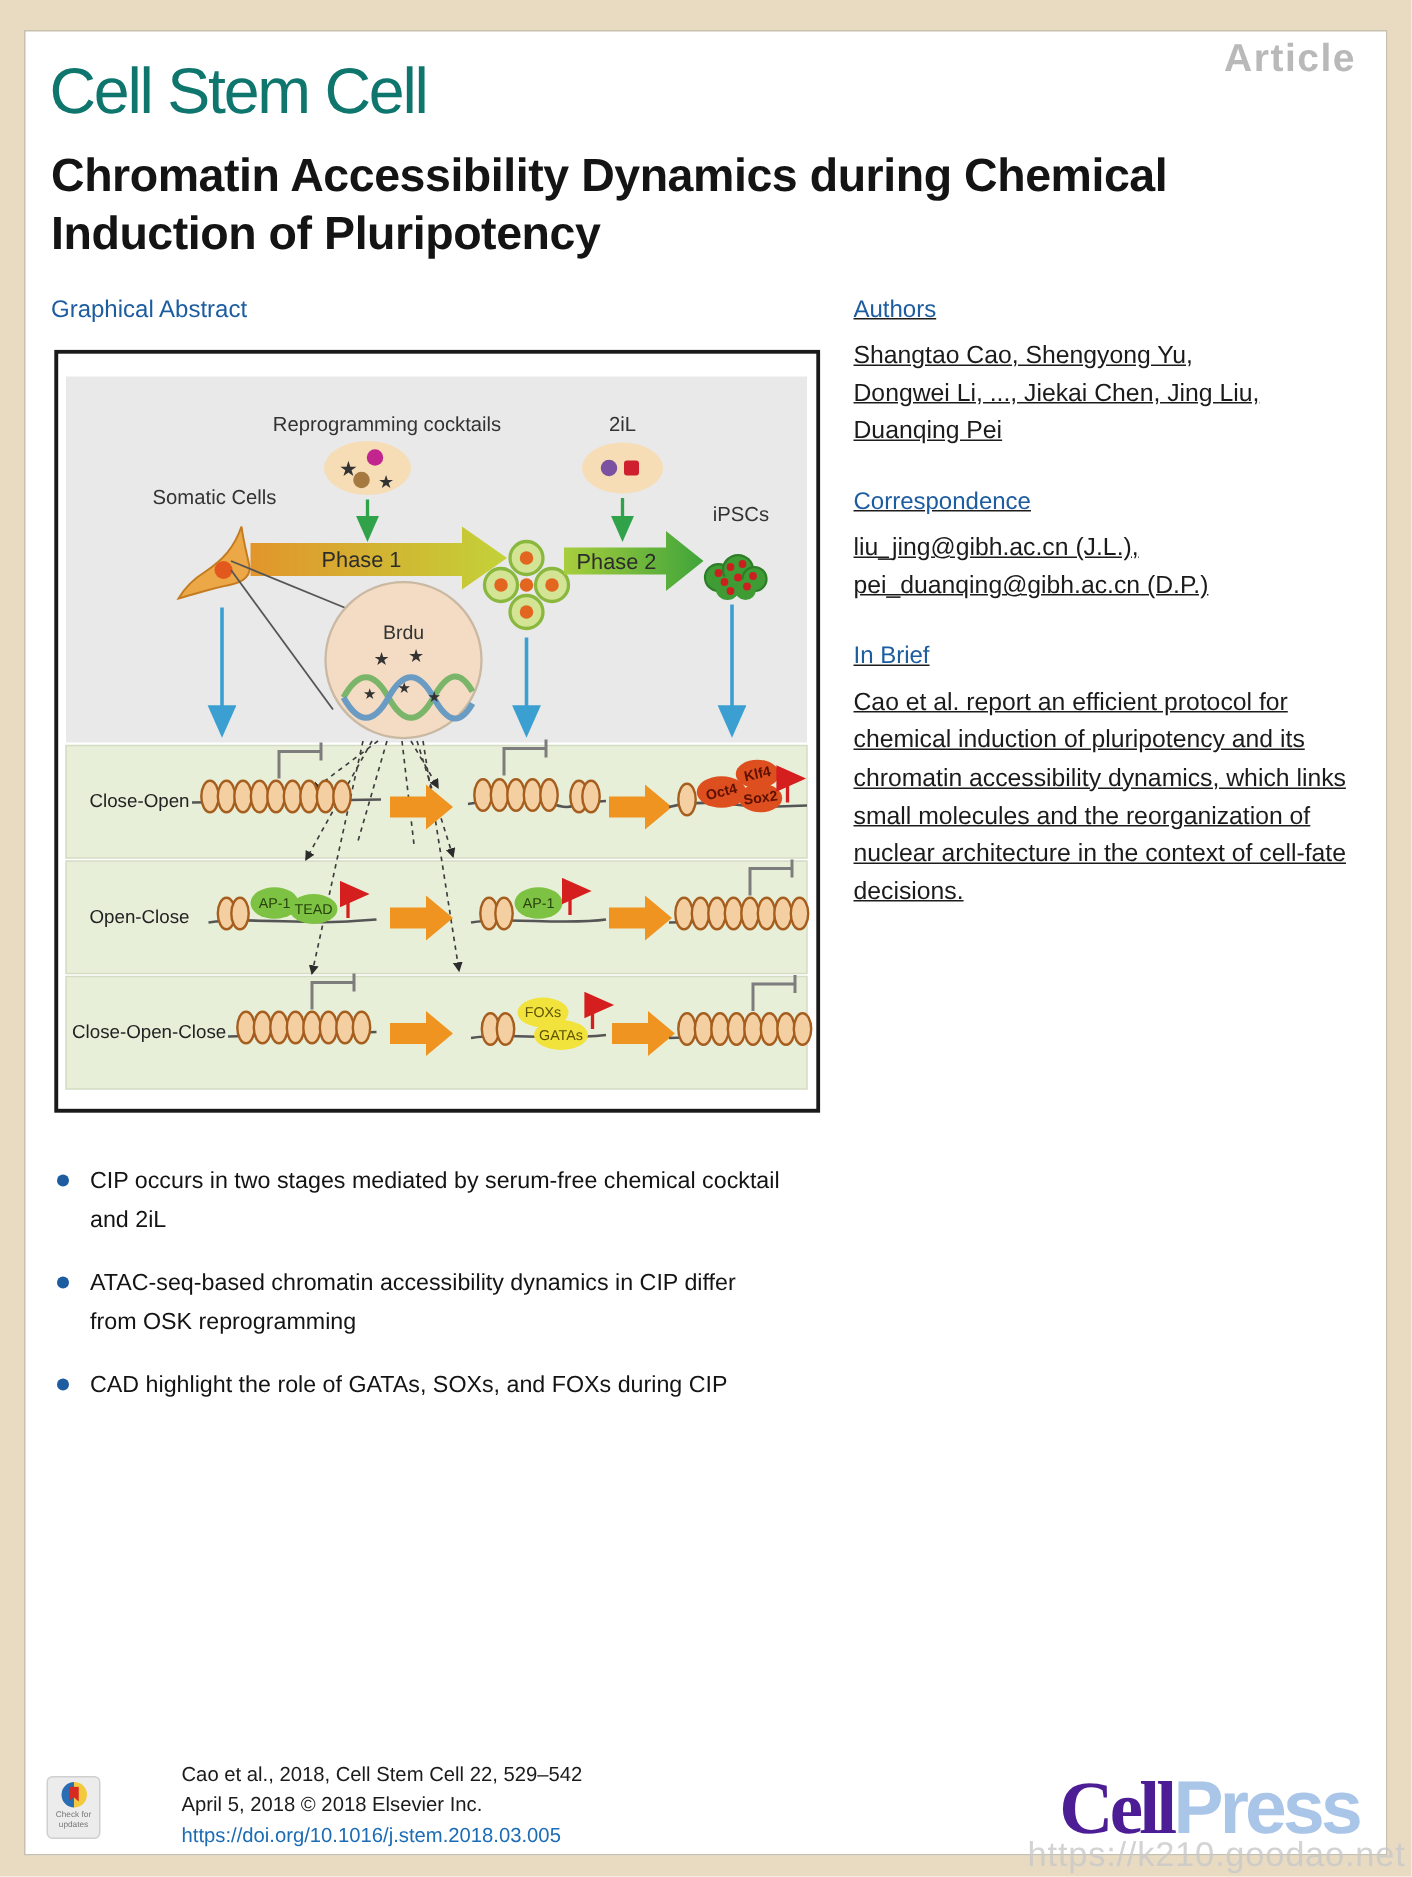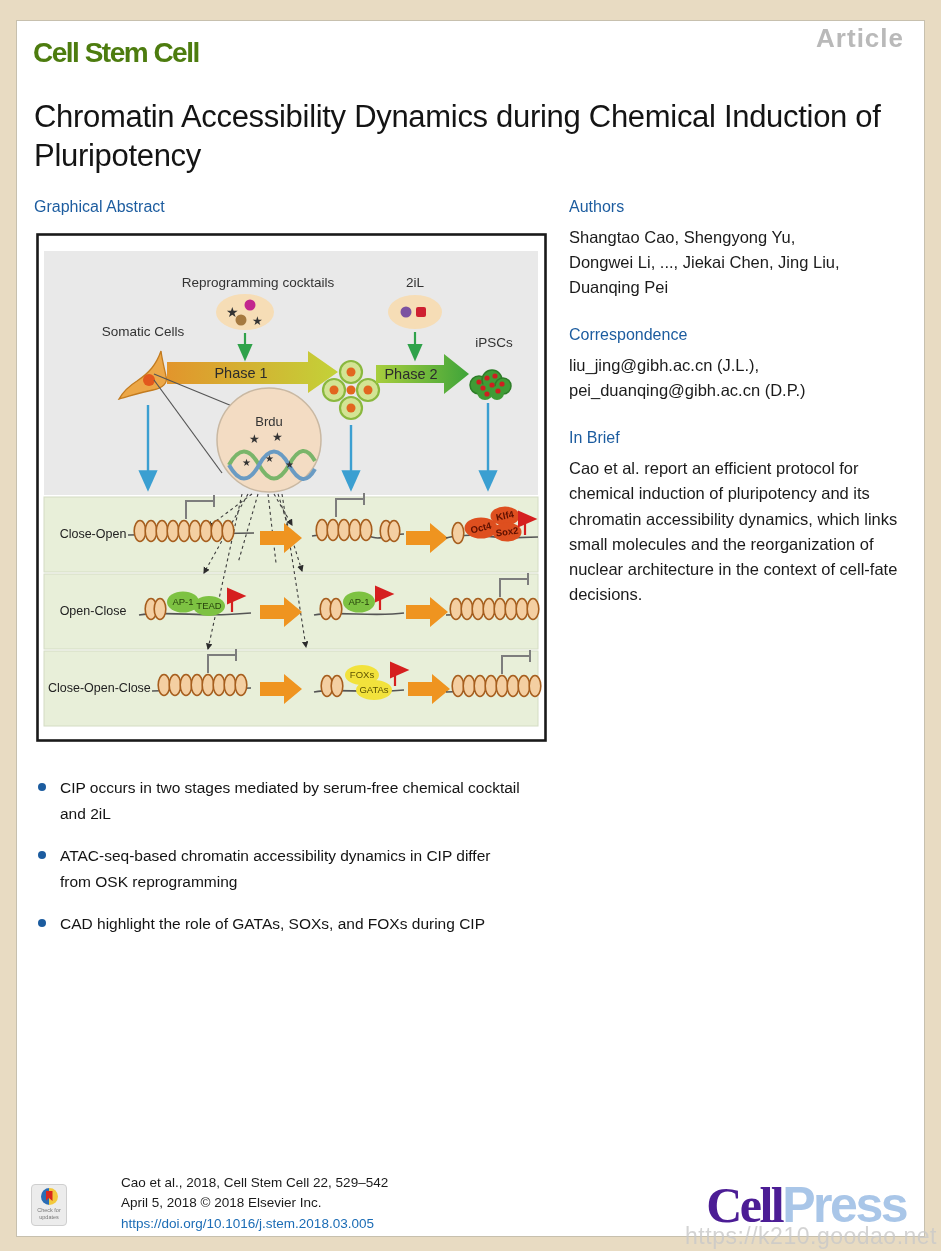--- a/index.html
+++ b/index.html
@@ -16,25 +16,25 @@
     width: 909px; height: 1217px;
     background: #fff;
     border: 1px solid #c7c0ae;
   }
   .article-label {
     position: absolute; top: 2px; right: 20px;
     font-size: 26px; font-weight: bold; color: #b9b9b9; letter-spacing: 1px;
   }
   .journal-logo {
     position: absolute; left: 16px; top: 16px;
-    font-size: 28px; font-weight: bold; color: #4d7c0f; letter-spacing: -1.5px;
+    font-size: 43px; font-weight: normal; color: #0f766e; letter-spacing: -1.5px;
   }
   .paper-title {
     position: absolute; left: 17px; top: 76px; width: 882px;
-    font-size: 31px; font-weight: normal; line-height: 1.26; color: #141414;
+    font-size: 31px; font-weight: bold; line-height: 1.26; color: #141414;
     letter-spacing: -0.3px;
   }
   .sec-heading { font-size: 16px; color: #1c5c9f; }
   .ga-heading { position: absolute; left: 17px; top: 177px; }
   .figure-wrap { position: absolute; left: 19px; top: 212px; width: 511px; height: 498px; }
   .figure-wrap svg { display: block; width: 511px; height: 509px; }
   svg text { font-family: "Liberation Sans", sans-serif; fill: #333; }
   .fig-lbl { font-size: 13.5px; }
   .fig-lbl-sm { font-size: 12.5px; fill: #222; }
   .phase-lbl { font-size: 14.5px; fill: #2c2c2c; }
@@ -48,21 +48,21 @@
   .dashfan { stroke: #3c3c3c; stroke-width: 1.1; fill: none; stroke-dasharray: 3 3; }
 
   .highlights { position: absolute; left: 17px; top: 742px; width: 530px; }
   .hl-list { margin-top: 12px; list-style: none; }
   .hl-item { display: flex; margin-bottom: 17px; }
   .hl-bullet { width: 8px; height: 8px; border-radius: 50%; background: #1c5c9f; margin: 8px 14px 0 4px; flex: 0 0 8px; }
   .hl-text { width: 462px; font-size: 15.5px; line-height: 1.65; color: #141414; }
 
   .right-col { position: absolute; left: 552px; top: 177px; width: 350px; }
   .right-col .sec-heading { margin-bottom: 9px; }
-  .right-block { margin-bottom: 26px; }
+  .right-block { margin-bottom: 26px; text-decoration: underline; }
   .body-text { font-size: 16.5px; line-height: 1.52; color: #1b1b1b; }
 
   .footer-badge {
     position: absolute; left: 14px; top: 1163px; width: 36px; height: 42px;
     background: #ececec; border: 1px solid #cfcfcf; border-radius: 4px;
     display: flex; flex-direction: column; align-items: center; padding-top: 3px;
   }
   .badge-icon { width: 17px; height: 17px; border-radius: 50%;
     background: linear-gradient(90deg, #2a6db5 50%, #f3c93d 50%); position: relative; }
   .badge-icon::after { content: ""; position: absolute; left: 5px; top: 3px; width: 7px; height: 10px;

